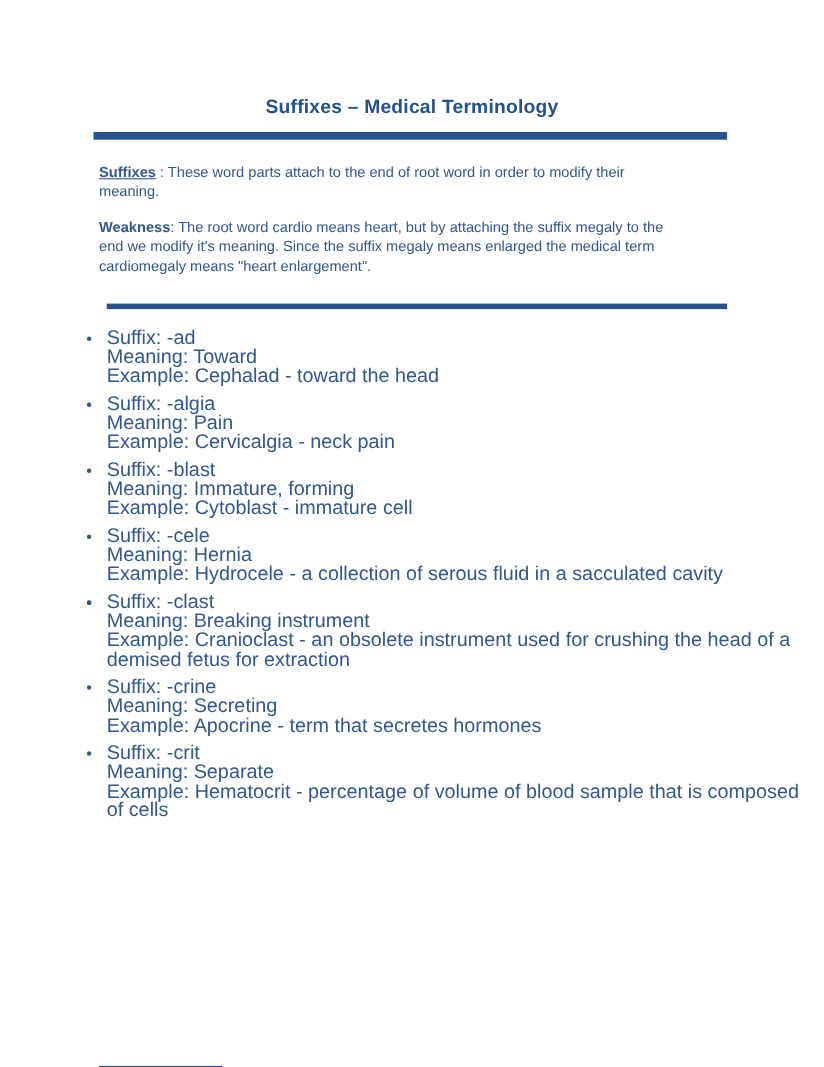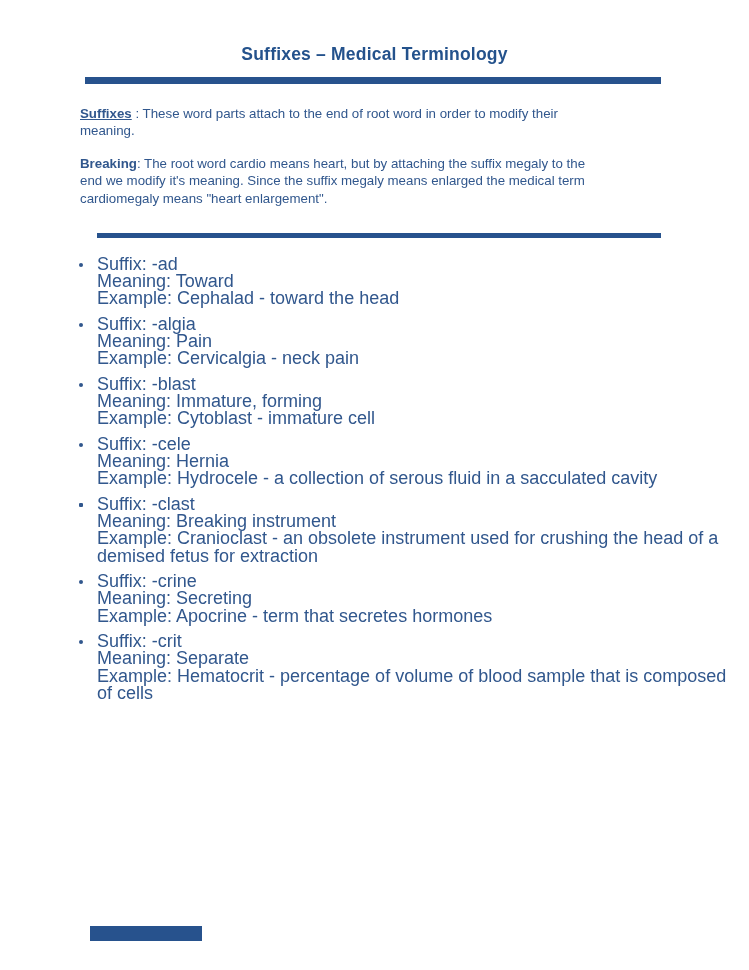--- a/index.html
+++ b/index.html
@@ -12,39 +12,40 @@
   html,body{background:#fff;}
   body{
     width:749px;height:970px;
     font-family:"Liberation Sans", sans-serif;
     position:relative;
     overflow:hidden;
   }
   .page{
     position:absolute;inset:0;
     background:var(--bg);
+    margin-top:43px;
   }
   .title{
     position:absolute;
     top:44px;left:0;right:0;
     text-align:center;
     font-size:17.5px;
     font-weight:bold;
     color:var(--title);
     letter-spacing:.2px;
   }
   .rule{
     position:absolute;
     background:var(--rule);
   }
   .rule1{left:85px;top:77px;width:576px;height:7px;}
   .rule2{left:97px;top:233px;width:564px;height:5px;}
   .para{
     position:absolute;
-    left:80px;
+    left:90px;
     width:575px;
     font-size:13.3px;
     line-height:17.3px;
     color:var(--text);
     white-space:pre-line;
   }
   .p1{top:105px;}
   .p2{top:155px;}
   .lead{font-weight:bold;}
   .underline{text-decoration:underline;}
@@ -78,21 +79,21 @@
   }
 </style>
 </head>
 <body>
 
 <div class="page">
   <h1 class="title">Suffixes – Medical Terminology</h1>
   <div class="rule rule1"></div>
   <p class="para p1"><span class="lead underline">Suffixes</span><span> : These word parts attach to the end of root word in order to modify their
 meaning.</span></p>
-  <p class="para p2"><span class="lead">Breaking</span><span>: The root word cardio means heart, but by attaching the suffix megaly to the
+  <p class="para p2"><span class="lead">Weakness</span><span>: The root word cardio means heart, but by attaching the suffix megaly to the
 end we modify it's meaning. Since the suffix megaly means enlarged the medical term
 cardiomegaly means "heart enlargement".</span></p>
   <div class="rule rule2"></div>
   <ul class="suffix-list" id="suffix-list">
       <li><span class="bullet"></span><span>Suffix: -ad
 Meaning: Toward
 Example: Cephalad - toward the head</span></li>
       <li><span class="bullet"></span><span>Suffix: -algia
 Meaning: Pain
 Example: Cervicalgia - neck pain</span></li>

